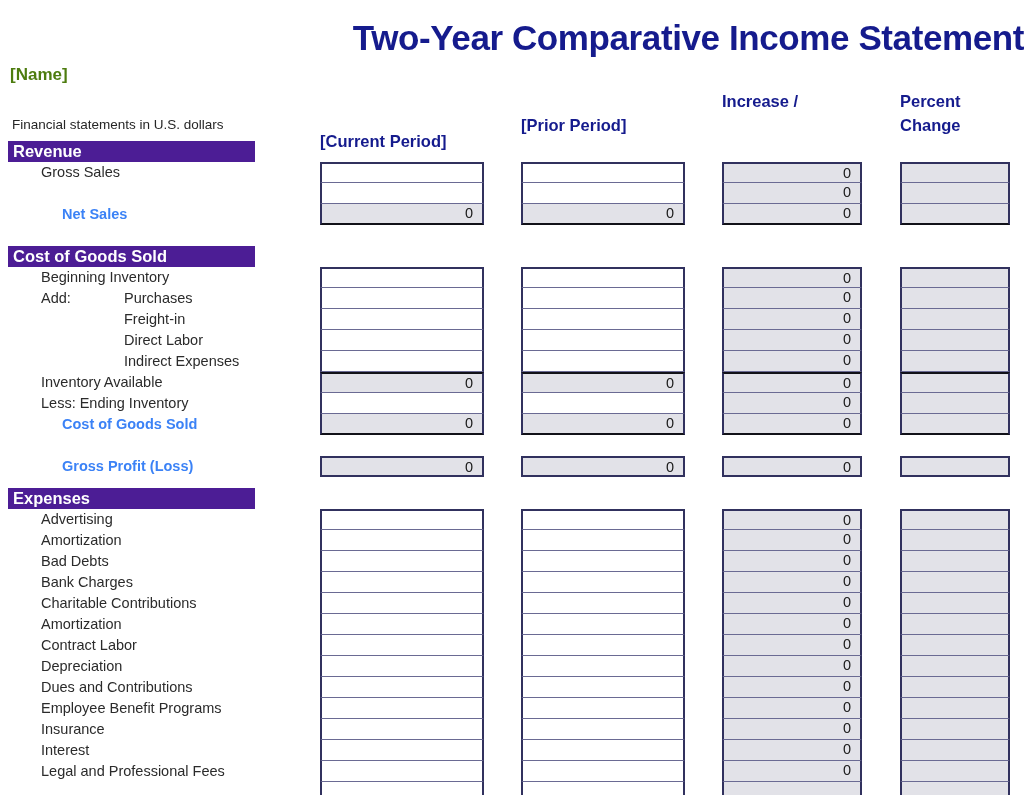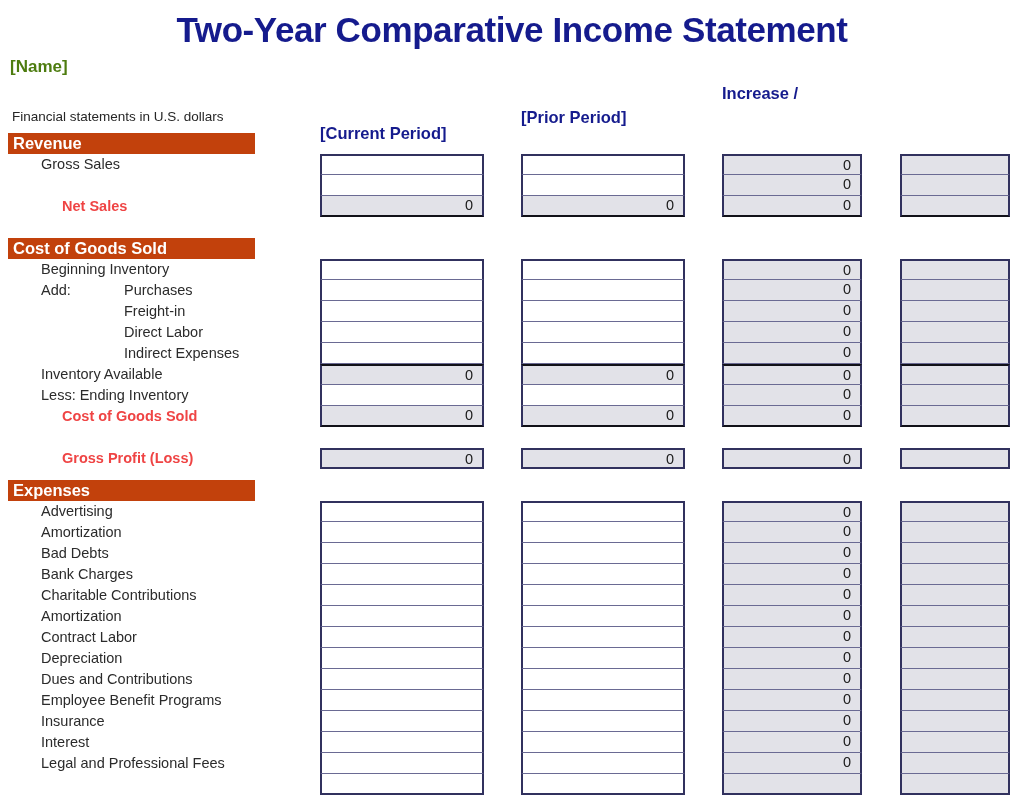--- a/index.html
+++ b/index.html
@@ -11,27 +11,27 @@
     width: 1024px;
     height: 795px;
     overflow: hidden;
     font-family: "Liberation Sans", sans-serif;
     color: #000000;
     position: relative;
   }
 
   
   #title {
-    text-align: center;
+    text-align: right;
     color: #151B8D;
     font-size: 35px;
     font-weight: bold;
     letter-spacing: -0.4px;
     line-height: 44px;
-    padding-top: 8px;
+    padding-top: 16px;
     white-space: nowrap;
   }
 
   
   #name-line {
     color: #4d7c0f;
     font-size: 17px;
     font-weight: bold;
     margin: 5px 0 0 10px;
     line-height: 20px;
@@ -75,30 +75,30 @@
     top: 0;
     height: 21px;
     line-height: 21px;
     font-size: 14.5px;
     color: #2b2b2b;
     white-space: nowrap;
   }
   .label.ind1 { left: 41px; }
   .label.ind3 { left: 124px; }
   .label.bold { font-weight: bold; color: #000; }
-  .label.total1 { left: 62px; font-weight: bold; color: #ef4444; }
+  .label.total1 { left: 62px; font-weight: bold; color: #3b82f6; }
 
   
   .section-bar {
     position: absolute;
     left: 8px;
     top: 0;
     width: 247px;
     height: 21px;
-    background: #c2410c;
+    background: #4c1d95;
     color: #ffffff;
     font-weight: bold;
     font-size: 16.5px;
     line-height: 21px;
     padding-left: 5px;
     box-sizing: border-box;
     white-space: nowrap;
   }
 
   
@@ -144,20 +144,24 @@
   <div id="subtitle">Financial statements in U.S. dollars</div>
 
   <div class="colhead" id="ch-current">[Current Period]</div>
 
   <div class="colhead" id="ch-prior">[Prior Period]</div>
 
   <div class="colhead" id="ch-incdec">
     <div>Increase /</div>
   </div>
 
+  <div class="colhead" id="ch-pct">
+    <div>Percent</div>
+    <div>Change</div>
+  </div>
 </div>
 
 <div id="sheet">
     <div class="row">
       <div class="section-bar">Revenue</div>
     </div>
     <div class="row">
       <div class="label ind1">Gross Sales</div>
       <div class="cell c1 firsttop"></div>
       <div class="cell c2 firsttop"></div>

